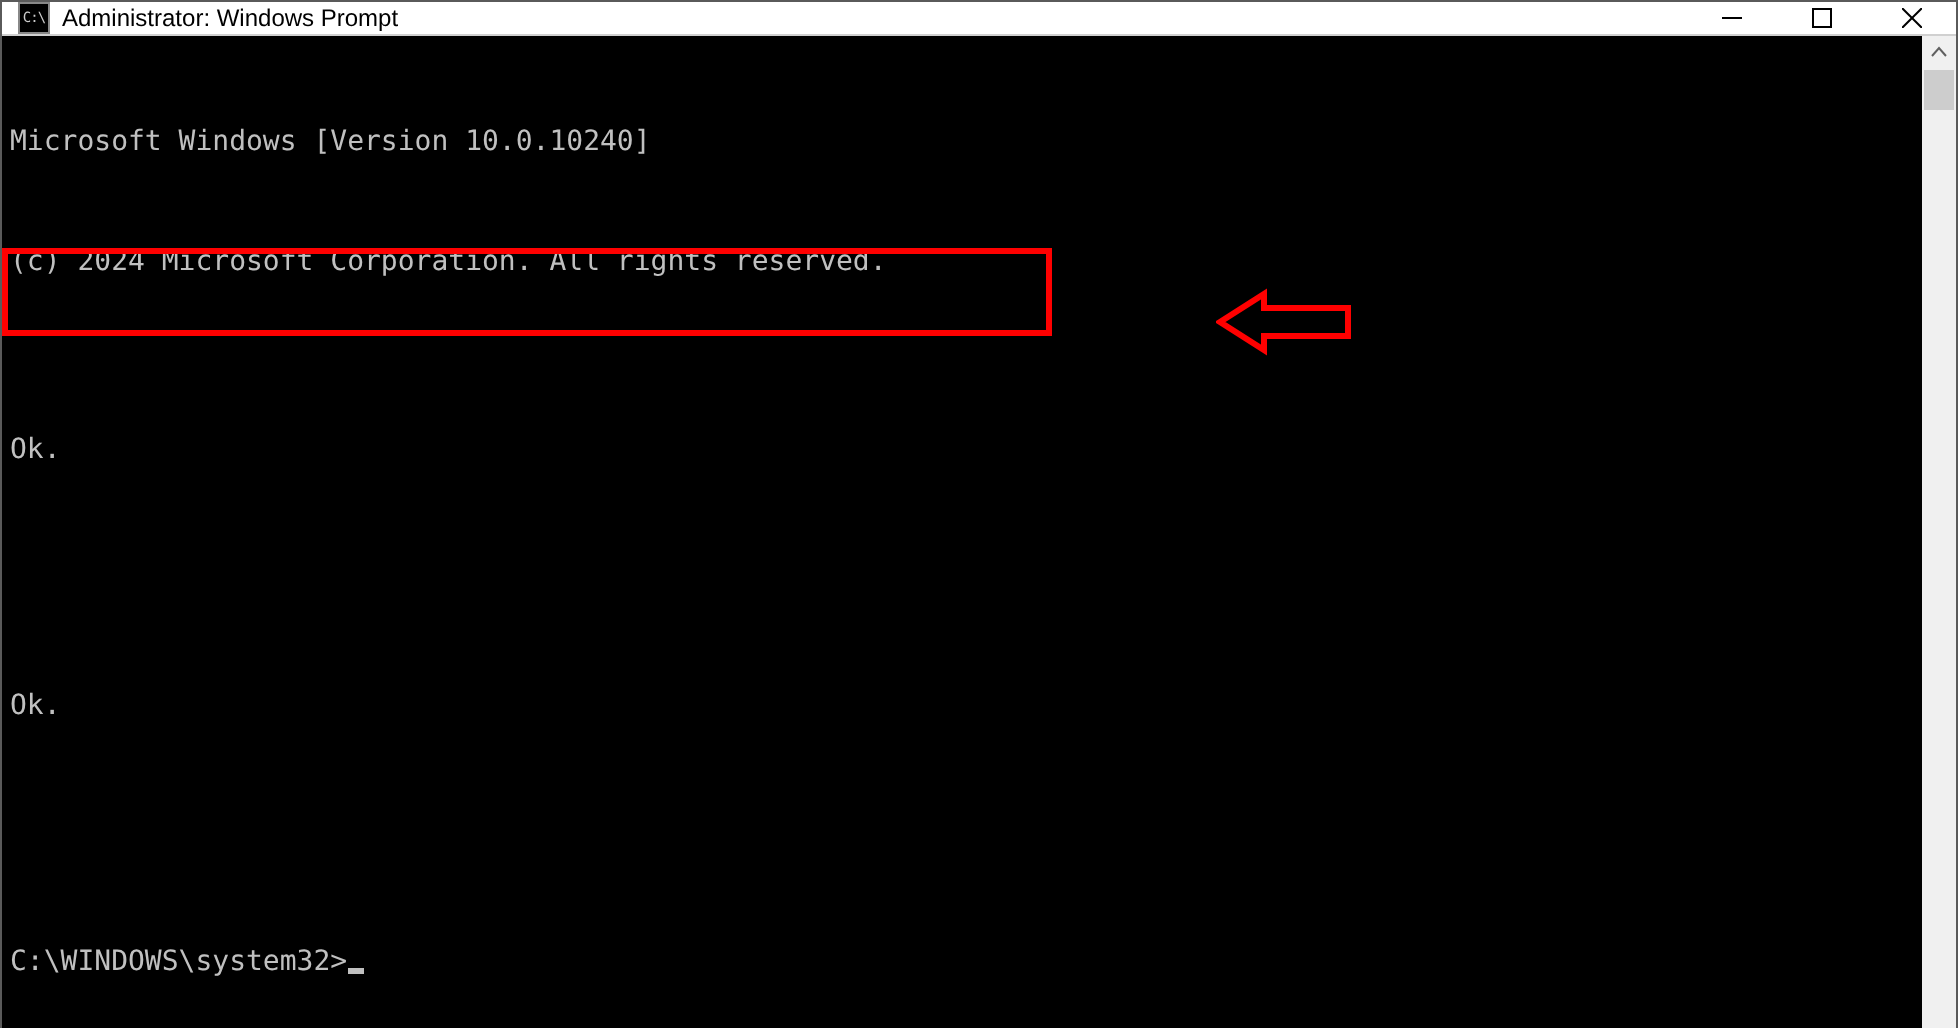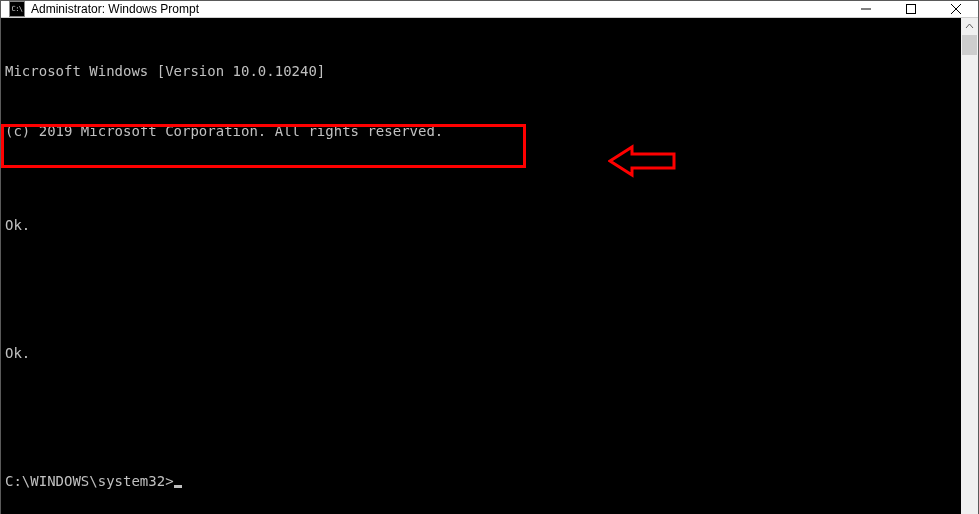--- a/index.html
+++ b/index.html
@@ -148,21 +148,21 @@
             <line x1="0" y1="0" x2="10" y2="10" stroke="#000" stroke-width="1"></line>
             <line x1="10" y1="0" x2="0" y2="10" stroke="#000" stroke-width="1"></line>
           </svg>
       </div>
     </div>
   </div>
 
   <div class="console-wrap">
     <div class="console">
 <div class="line">Microsoft Windows [Version 10.0.10240]</div>
-<div class="line">(c) 2019 Microsoft Corporation. All rights reserved.</div>
+<div class="line">(c) 2024 Microsoft Corporation. All rights reserved.</div>
 <div class="blank"></div>
 <div class="line">Ok.</div>
 <div class="blank"></div>
 <div class="blank"></div>
 <div class="line">Ok.</div>
 <div class="blank"></div>
 <div class="blank"></div>
 <div class="line"><span>C:\WINDOWS\system32&gt;</span><span class="prompt-cursor"></span></div>
 
       <div class="highlight-box" id="hl-box" style="left: 0px; top: 106px; width: 525px; height: 44px;"></div>

